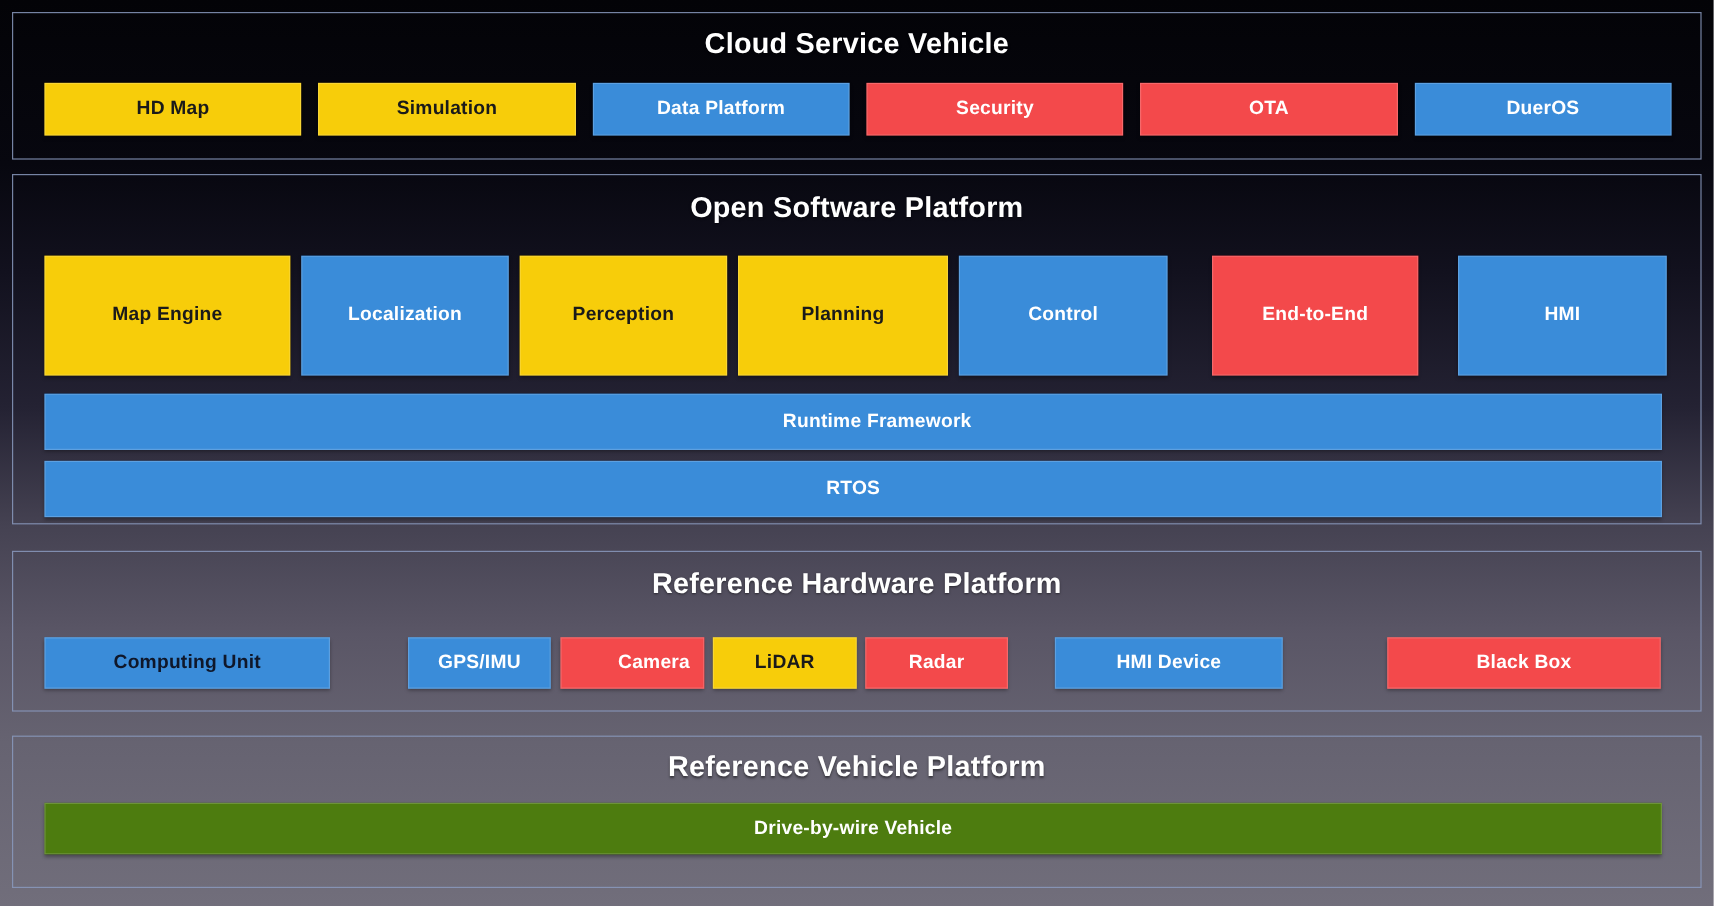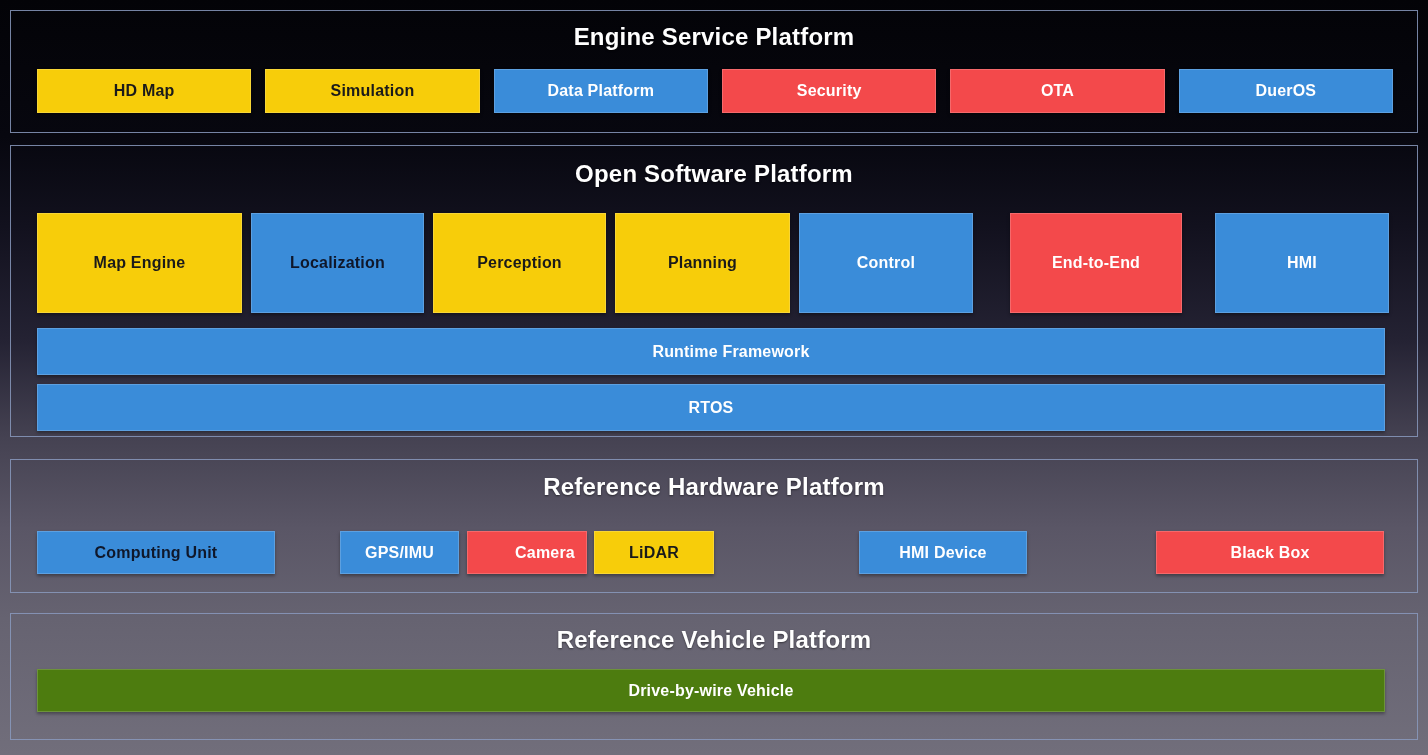--- a/index.html
+++ b/index.html
@@ -68,52 +68,53 @@
   .hw-box { position: absolute; top: 71px; height: 43px; }
   
   #sec-vehicle { top: 613px; height: 127px; }
   #sec-vehicle .section-title { top: 12px; }
   #bar-vehicle { top: 55px; height: 43px; }
 </style>
 </head>
 <body>
 
 <div class="section" id="sec-cloud">
-  <div class="section-title">Engine Service Platform</div>
+  <div class="section-title">Cloud Service Vehicle</div>
   <div class="cloud-row">
     <div class="box" style="background: rgb(247, 205, 10); color: rgb(26, 26, 26);">HD Map</div>
     <div class="box" style="background: rgb(247, 205, 10); color: rgb(26, 26, 26);">Simulation</div>
     <div class="box" style="background: rgb(58, 140, 217); color: rgb(255, 255, 255);">Data Platform</div>
     <div class="box" style="background: rgb(243, 73, 75); color: rgb(255, 255, 255);">Security</div>
     <div class="box" style="background: rgb(243, 73, 75); color: rgb(255, 255, 255);">OTA</div>
     <div class="box" style="background: rgb(58, 140, 217); color: rgb(255, 255, 255);">DuerOS</div>
   </div>
 </div>
 
 <div class="section" id="sec-software">
   <div class="section-title">Open Software Platform</div>
   <div class="software-row">
     <div class="box" style="width: 205px; background: rgb(247, 205, 10); color: rgb(26, 26, 26);">Map Engine</div>
-    <div class="box" style="width: 173px; background: rgb(58, 140, 217); color: #0f172a;">Localization</div>
+    <div class="box" style="width: 173px; background: rgb(58, 140, 217); color: #ffffff;">Localization</div>
     <div class="box" style="width: 173px; background: rgb(247, 205, 10); color: rgb(26, 26, 26);">Perception</div>
     <div class="box" style="width: 175px; background: rgb(247, 205, 10); color: rgb(26, 26, 26);">Planning</div>
     <div class="box" style="width: 174px; background: rgb(58, 140, 217); color: rgb(255, 255, 255);">Control</div>
     <div class="box" style="width: 172px; margin-left: 28px; background: rgb(243, 73, 75); color: rgb(255, 255, 255);">End-to-End</div>
     <div class="box" style="width: 174px; margin-left: 24px; background: rgb(58, 140, 217); color: rgb(255, 255, 255);">HMI</div>
   </div>
   <div class="box full-bar" id="bar-runtime" style="background: rgb(58, 140, 217); color: rgb(255, 255, 255);">Runtime Framework</div>
   <div class="box full-bar" id="bar-rtos" style="background: rgb(58, 140, 217); color: rgb(255, 255, 255);">RTOS</div>
 </div>
 
 <div class="section" id="sec-hardware">
   <div class="section-title">Reference Hardware Platform</div>
   <div class="box hw-box" style="left: 26px; width: 238px; background: rgb(58, 140, 217); color: #0f172a;">Computing Unit</div>
   <div class="box hw-box" style="left: 329px; width: 119px; background: rgb(58, 140, 217); color: rgb(255, 255, 255);">GPS/IMU</div>
   <div class="box hw-box" style="left: 456px; width: 120px; background: rgb(243, 73, 75); color: rgb(255, 255, 255); padding-left: 36px;">Camera</div>
   <div class="box hw-box" style="left: 583px; width: 120px; background: rgb(247, 205, 10); color: rgb(26, 26, 26);">LiDAR</div>
-  <div class="box hw-box" style="left: 848px; width: 168px; background: rgb(58, 140, 217); color: rgb(255, 255, 255);">HMI Device</div>
+  <div class="box hw-box" style="left: 710px; width: 119px; background: rgb(243, 73, 75); color: rgb(255, 255, 255);">Radar</div>
+  <div class="box hw-box" style="left: 868px; width: 190px; background: rgb(58, 140, 217); color: rgb(255, 255, 255);">HMI Device</div>
   <div class="box hw-box" style="left: 1145px; width: 228px; background: rgb(243, 73, 75); color: rgb(255, 255, 255);">Black Box</div>
 </div>
 
 <div class="section" id="sec-vehicle">
   <div class="section-title">Reference Vehicle Platform</div>
   <div class="box full-bar" id="bar-vehicle" style="background: #4d7c0f; color: rgb(255, 255, 255);">Drive-by-wire Vehicle</div>
 </div>
 
 </body></html>

